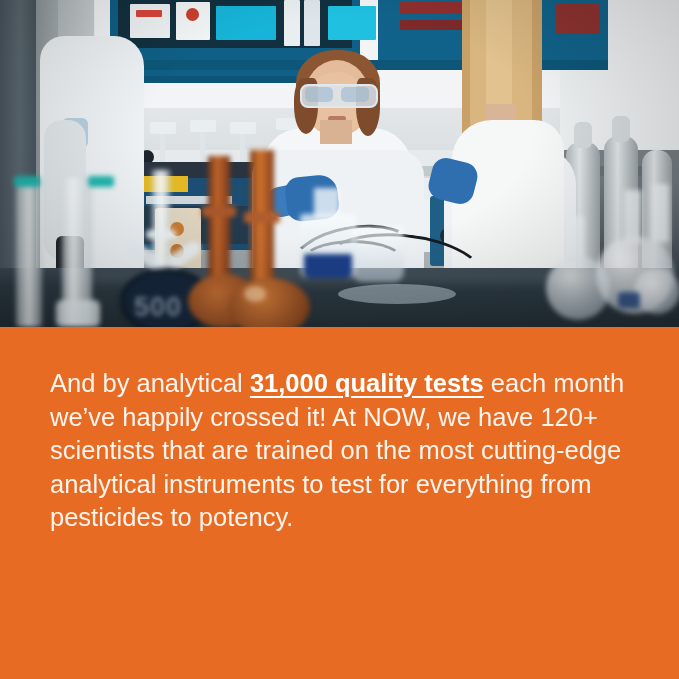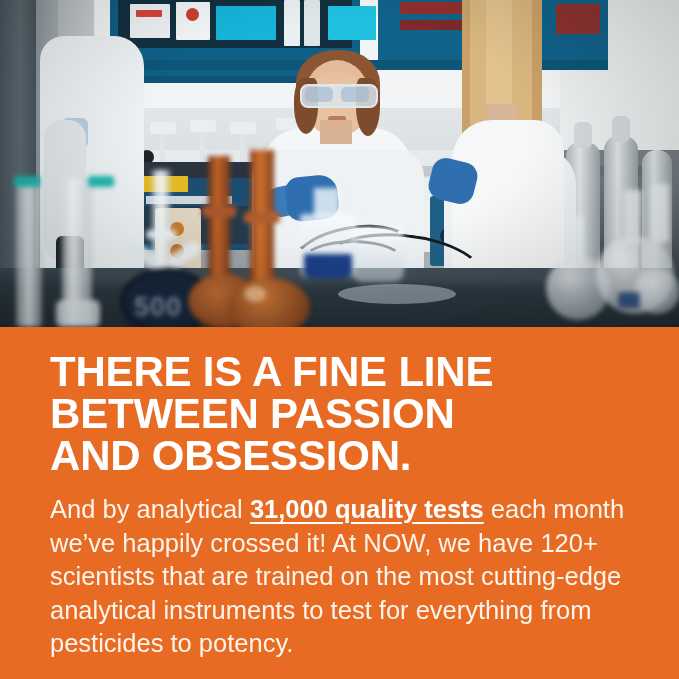--- a/index.html
+++ b/index.html
@@ -399,19 +399,16 @@
       <div class="rf-n3"></div>
       <div class="rf1"></div>
       <div class="rf3"></div>
       <div class="rf-blue"></div>
     </div>
 
     <div class="vig"></div>
   </div>
 
   <div class="panel">
-    <h1 class="headline">THERE IS A FINE LINE
-BETWEEN PASSION
-AND OBSESSION.</h1>
     <p class="body-copy"><span>And by analytical </span><span class="hl">31,000 quality tests</span><span> each month we’ve happily crossed it! At NOW, we have 120+ scientists that are trained on the most cutting-edge analytical instruments to test for everything from pesticides to potency.</span></p>
   </div>
 
 </div>
 
 </body></html>

